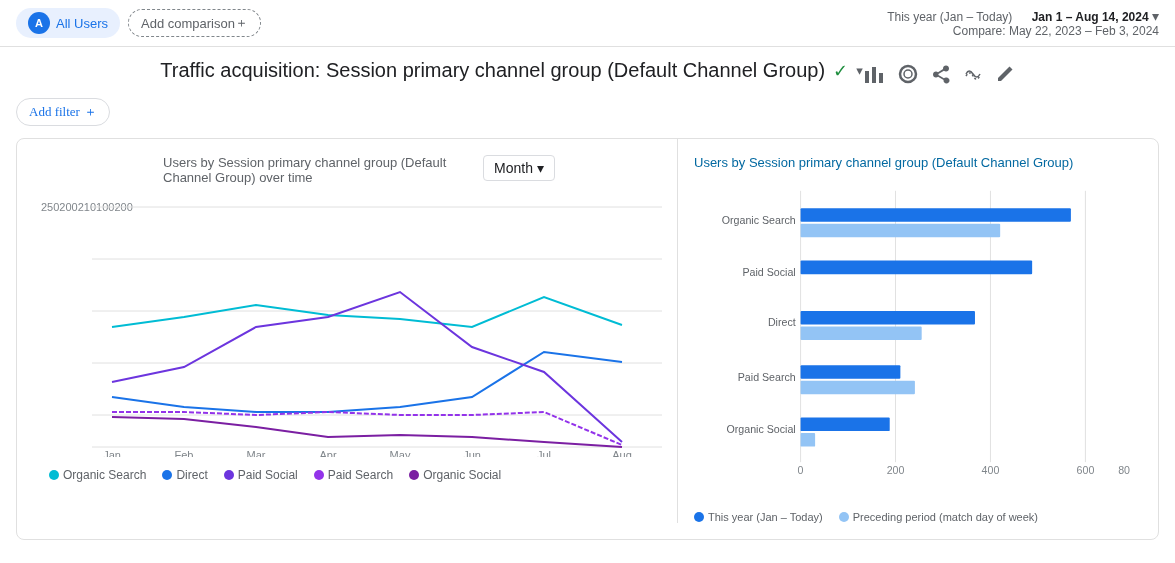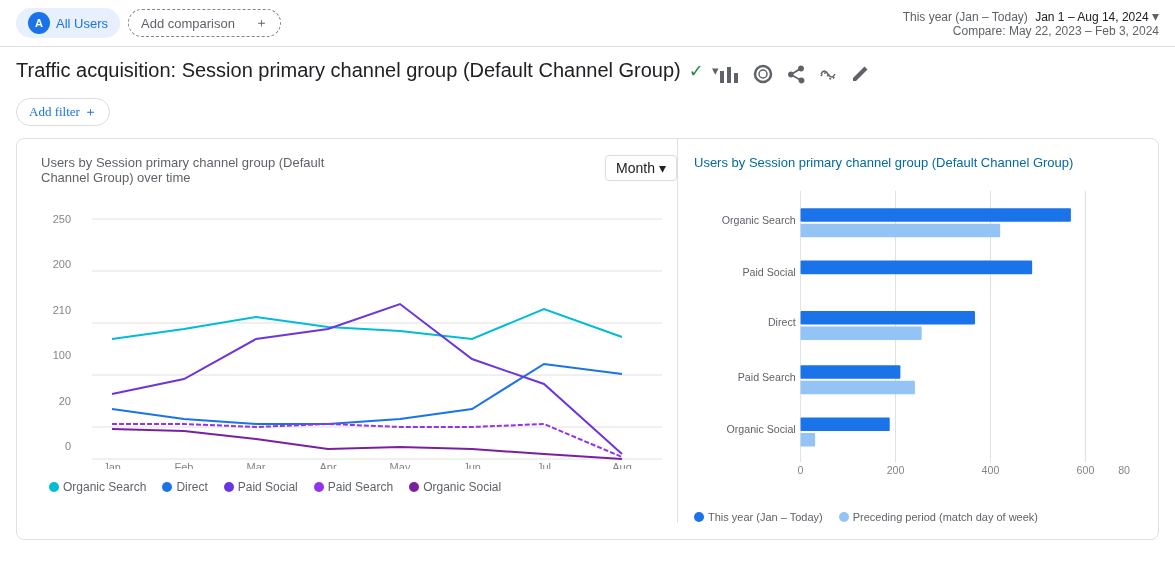--- a/index.html
+++ b/index.html
@@ -14,31 +14,31 @@
       display: flex; align-items: center; gap: 6px;
       background: #e8f0fe; border-radius: 16px; padding: 4px 12px;
       font-size: 13px; color: #1a73e8; cursor: pointer;
     }
     .user-avatar {
       width: 22px; height: 22px; border-radius: 50%;
       background: #1a73e8; color: #fff; display: flex; align-items: center;
       justify-content: center; font-size: 11px; font-weight: 600;
     }
     .add-comparison {
-      display: flex; align-items: center; gap: 20px;
+      display: flex; align-items: center; gap: 0;
       border: 1px dashed #80868b; border-radius: 16px; padding: 4px 12px;
       color: #5f6368; cursor: pointer; font-size: 13px;
     }
     .top-right { text-align: right; font-size: 12px; color: #5f6368; }
-    .date-range { font-weight: 400; color: #202124; margin-left: 4px; }
+    .date-range { font-weight: 700; color: #202124; margin-left: 16px; }
     .chevron-icon { font-size: 14px; color: #5f6368; }
 
     .page-header {
       padding: 12px 16px 8px;
-      display: flex; align-items: flex-start; justify-content: flex-start;
+      display: flex; align-items: flex-start; justify-content: center;
     }
     .page-title-row { display: flex; align-items: center; gap: 8px; }
     .page-title { font-size: 20px; font-weight: 400; color: #202124; }
     .title-check { color: #1e8e3e; font-size: 18px; }
     .title-chevron { color: #5f6368; cursor: pointer; }
     .header-icons { display: flex; gap: 12px; align-items: center; margin-top: 4px; }
     .header-icon { color: #5f6368; cursor: pointer; font-size: 18px; }
 
     .filter-row { padding: 0 16px 12px; }
     .add-filter-btn {
@@ -48,40 +48,40 @@
     }
 
     .charts-container {
       display: flex; gap: 0; padding: 0 16px 16px;
       border: 1px solid #e0e0e0; margin: 0 16px; border-radius: 8px;
     }
 
     .left-chart { flex: 0 0 645px; padding: 16px 0 0 8px; border-right: 1px solid #e0e0e0; }
     .right-chart { flex: 1; padding: 16px 12px 0 16px; }
 
-    .chart-header { display: flex; align-items: flex-start; justify-content: space-between; margin-bottom: 24px; }
+    .chart-header { display: flex; align-items: flex-start; justify-content: center; margin-bottom: 12px; }
     .chart-title { font-size: 13px; color: #5f6368; max-width: 320px; }
     .month-select {
       display: flex; align-items: center; gap: 4px;
       border: 1px solid #dadce0; border-radius: 4px; padding: 4px 10px;
       font-size: 14px; cursor: pointer; color: #202124; background: #fff;
     }
 
     .legend { display: flex; gap: 16px; padding: 8px 0 8px 8px; flex-wrap: wrap; }
     .legend-item { display: flex; align-items: center; gap: 4px; font-size: 12px; color: #5f6368; }
     .legend-dot { width: 10px; height: 10px; border-radius: 50%; }
 
     .right-chart-title { font-size: 13px; color: #0369a1; margin-bottom: 16px; }
 
     .right-legend { display: flex; gap: 16px; margin-top: 12px; flex-wrap: wrap; }
     .right-legend-item { display: flex; align-items: center; gap: 4px; font-size: 11px; color: #5f6368; }
     .right-legend-dot { width: 10px; height: 10px; border-radius: 50%; }
 
     .chart-wrap { display: flex; position: relative; }
-    .y-labels-col { display: flex; flex-direction: column; justify-content: space-between; padding: 4px 6px 20px 0; font-size: 11px; color: #80868b; text-align: right; width: 36px; }
+    .y-labels-col { display: flex; flex-direction: row; justify-content: space-between; padding: 4px 6px 20px 0; font-size: 11px; color: #80868b; text-align: right; width: 36px; }
     .svg-col { flex: 1; }
   </style>
 </head>
 <body>
 
 <div class="top-bar">
   <div class="top-left">
     <div class="user-chip">
       <div class="user-avatar">
         <span>A</span>

